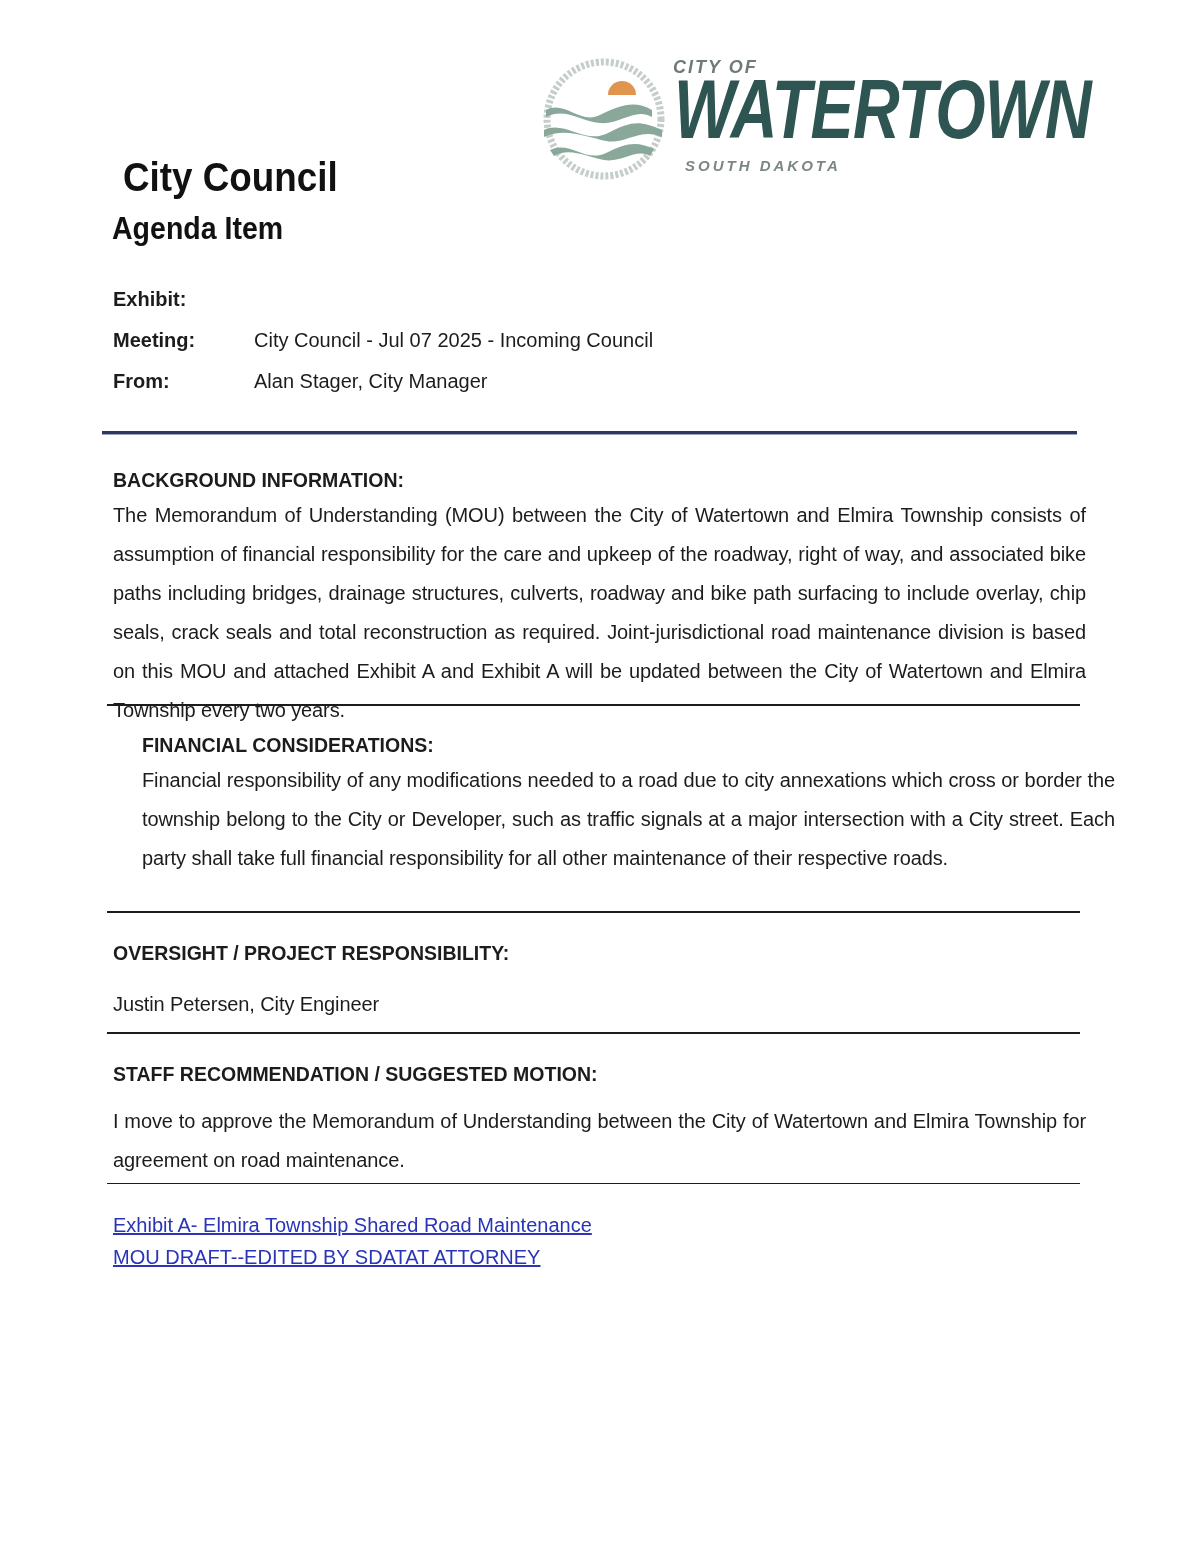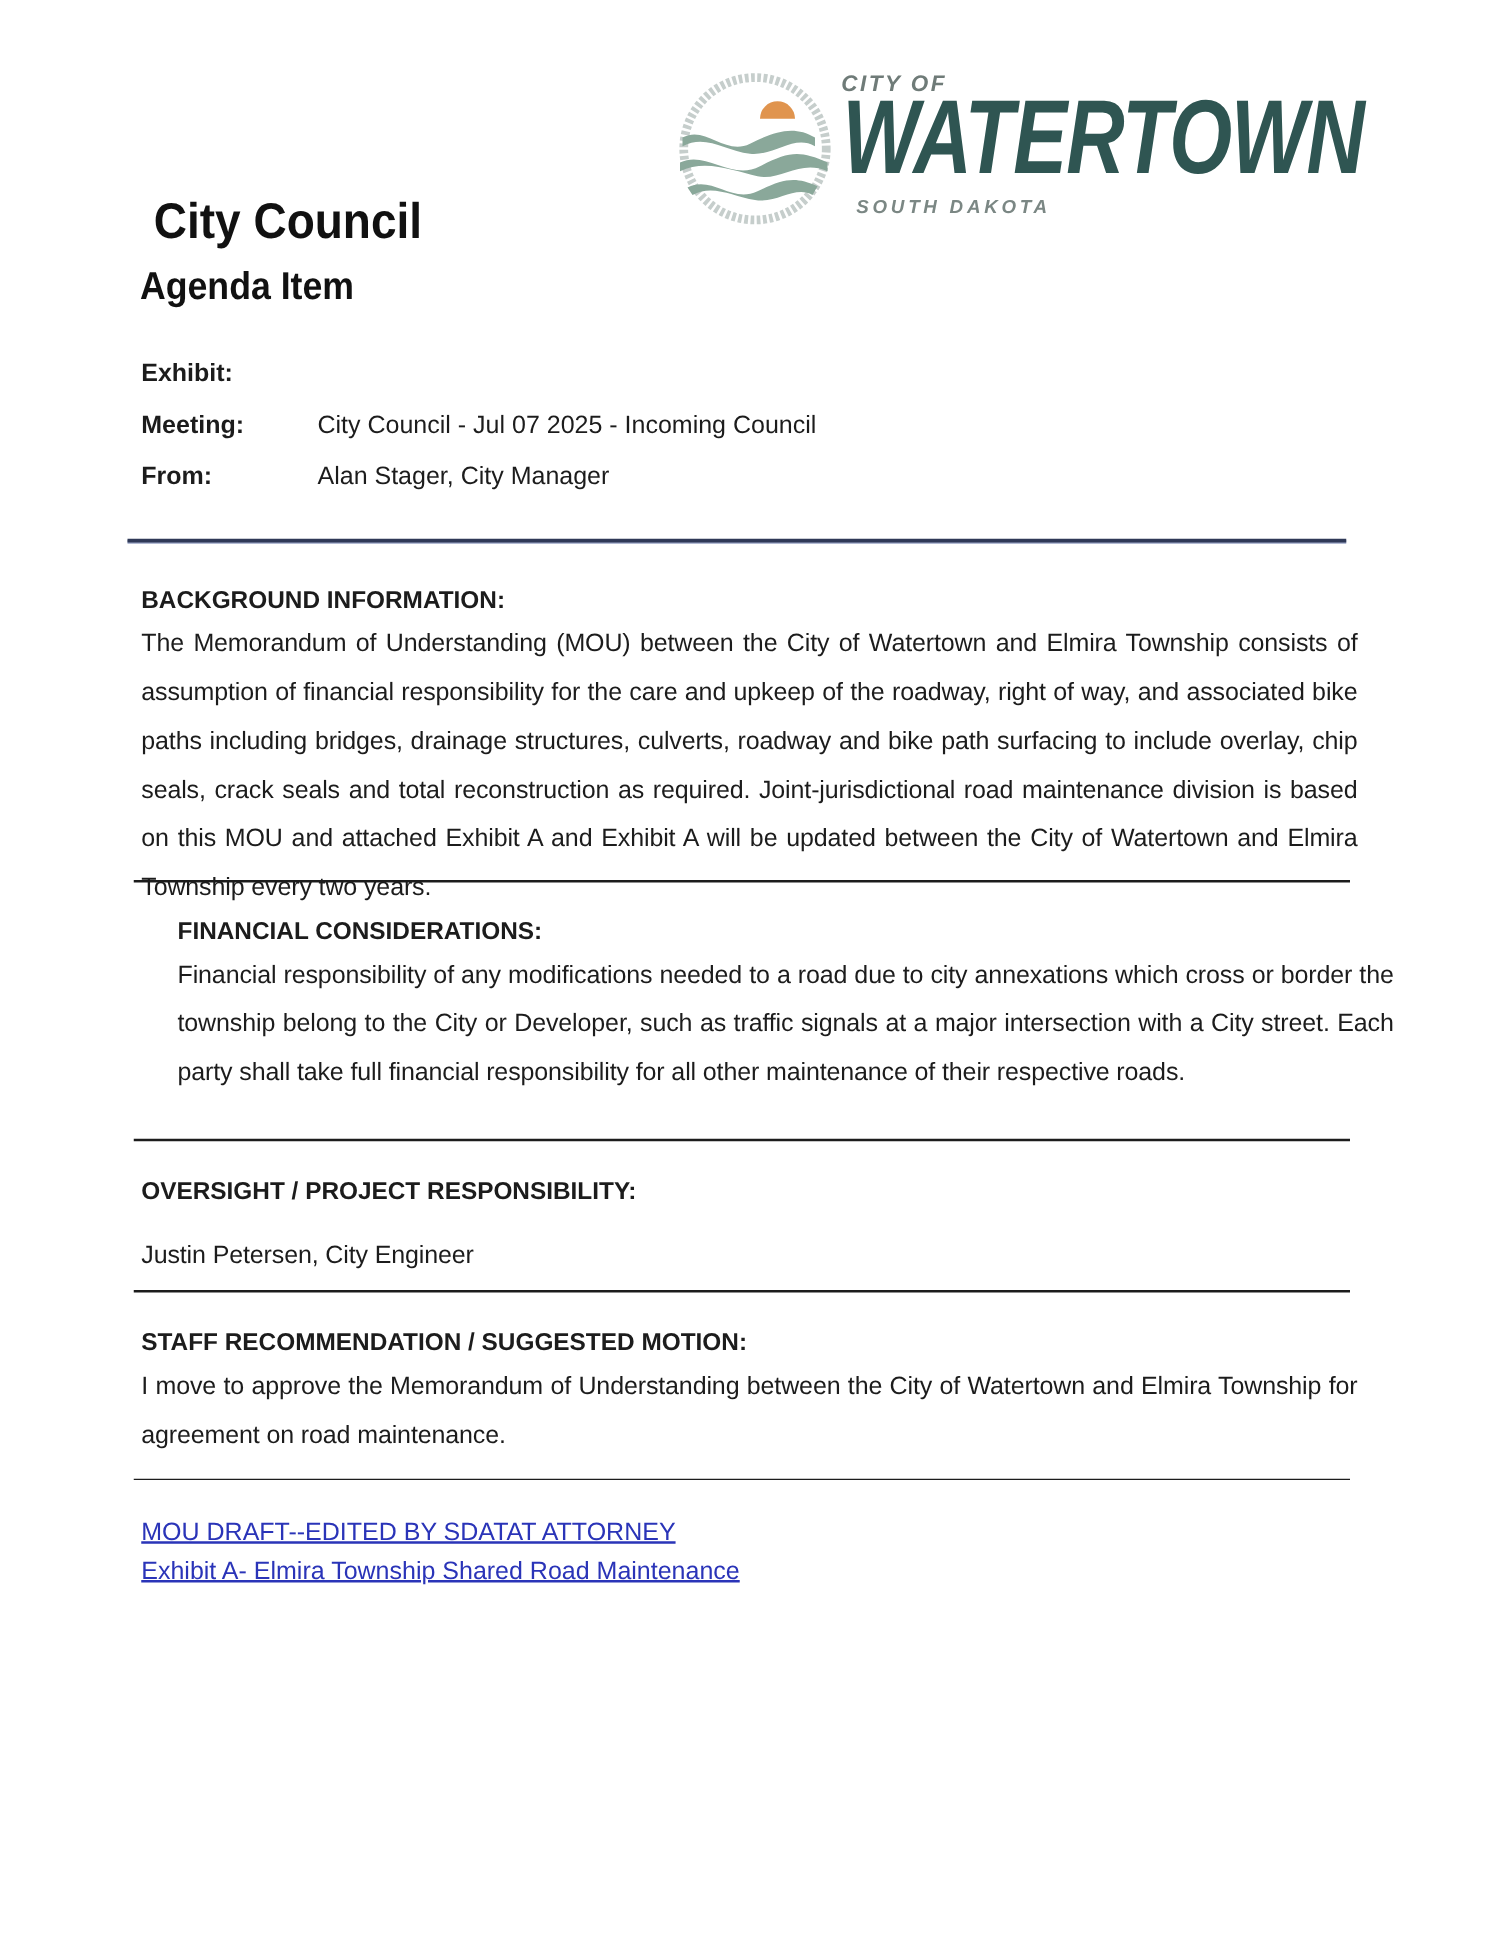--- a/index.html
+++ b/index.html
@@ -101,20 +101,20 @@
 <div class="rule" style="top:911px;height:2px;"></div>
 
 <div class="section" style="top:939px;">
   <div class="sec-head">OVERSIGHT / PROJECT RESPONSIBILITY:</div>
   <div class="sec-body" style="margin-top:18px;">Justin Petersen, City Engineer</div>
 </div>
 <div class="rule" style="top:1032px;height:2px;"></div>
 
 <div class="section" style="top:1060px;">
   <div class="sec-head">STAFF RECOMMENDATION / SUGGESTED MOTION:</div>
-  <div class="sec-body" style="margin-top:2px;">I move to approve the Memorandum of Understanding between the City of Watertown and Elmira Township for agreement on road maintenance.</div>
+  <div class="sec-body" style="margin-top:14px;">I move to approve the Memorandum of Understanding between the City of Watertown and Elmira Township for agreement on road maintenance.</div>
 </div>
 <div class="rule" style="top:1183px;height:1px;"></div>
 
 <div class="section links" style="top:1210px;">
+  <a href="#">Exhibit A- Elmira Township Shared Road Maintenance</a>
   <a href="#" style="margin-top:1px;">MOU DRAFT--EDITED BY SDATAT ATTORNEY</a>
-  <a href="#">Exhibit A- Elmira Township Shared Road Maintenance</a>
 </div>
 
 </body></html>

